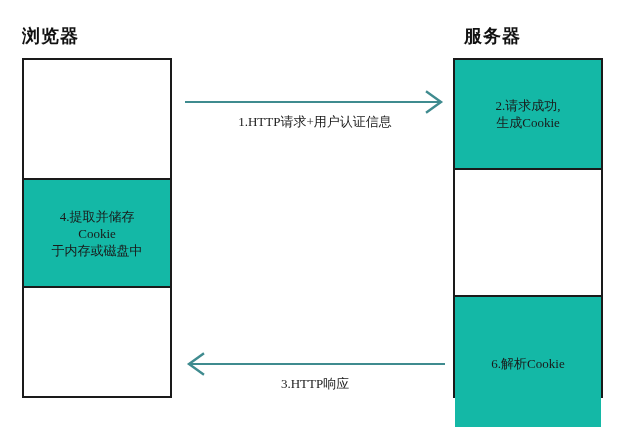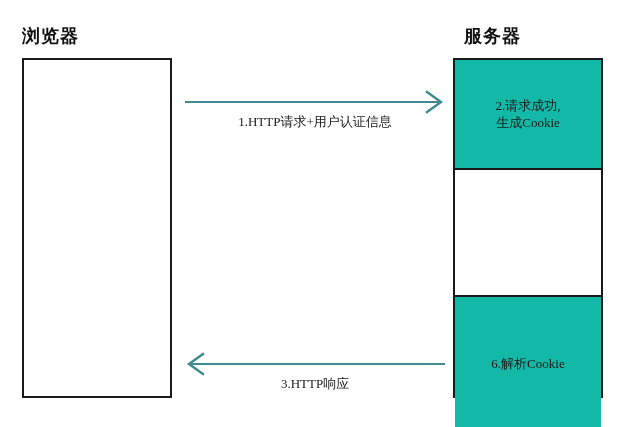--- a/index.html
+++ b/index.html
@@ -99,20 +99,23 @@
 <body>
 
 <div id="stage">
 
   <div class="col-title" id="title-browser">浏览器</div>
 
   <div class="col-title" id="title-server">服务器</div>
 
   <div class="lifeline" id="browser-box">
     <div class="seg" id="browser-seg-1"></div>
+    <div class="seg active bdr-top bdr-bottom" id="browser-seg-2">4.提取并储存
+Cookie
+于内存或磁盘中</div>
     <div class="seg" id="browser-seg-3"></div>
   </div>
 
   <div class="lifeline" id="server-box">
     <div class="seg active bdr-bottom" id="server-seg-1">2.请求成功,
 生成Cookie</div>
     <div class="seg" id="server-seg-2"></div>
     <div class="seg active bdr-top" id="server-seg-3">6.解析Cookie</div>
   </div>
 

